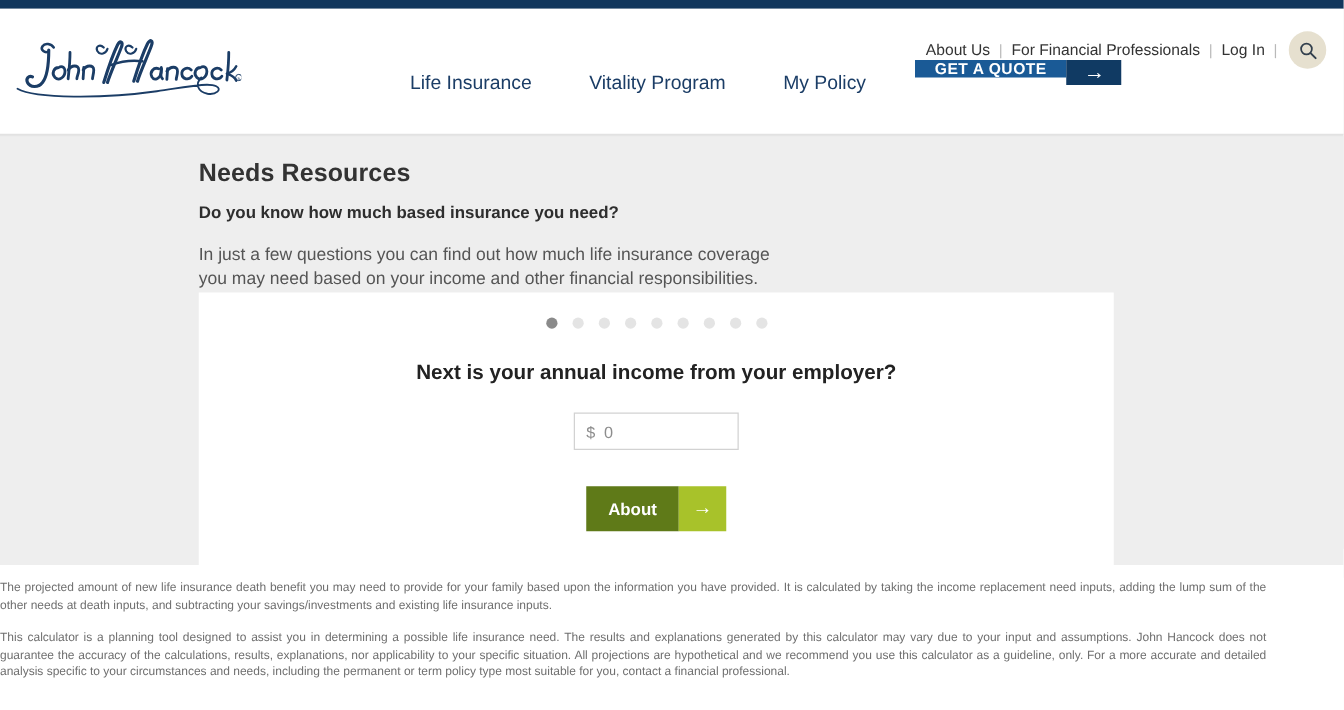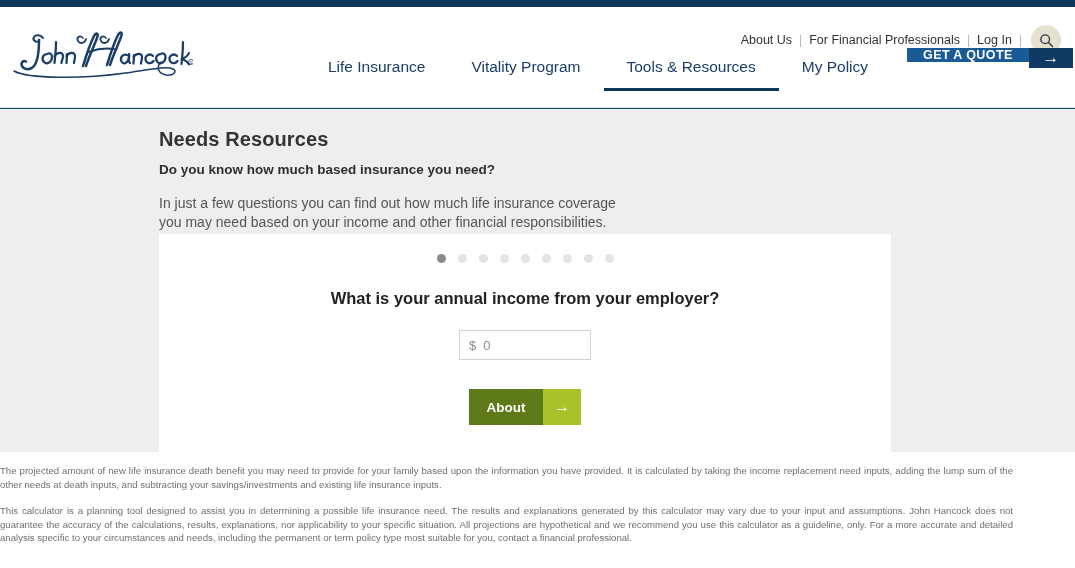--- a/index.html
+++ b/index.html
@@ -6,21 +6,21 @@
   * { box-sizing: border-box; }
   html, body {
     margin: 0; padding: 0;
     width: 1075px; height: 568px;
     overflow: hidden;
     background: #ffffff;
     font-family: "Liberation Sans", sans-serif;
     -webkit-font-smoothing: antialiased;
   }
 
-  .page { position: relative; width: 1075px; height: 439px; background: #0c4a6e; }
+  .page { position: relative; width: 1075px; height: 439px; background: #e5e5e5; }
 
   
   .top-strip {
     position: absolute; top: 0; left: 0;
     width: 1075px; height: 7px;
     background: #11365c;
   }
 
   
   .header {
@@ -257,21 +257,20 @@
             <circle cx="6.6" cy="6.6" r="4.6" fill="none" stroke="#33404d" stroke-width="1.5"></circle>
             <line x1="10.1" y1="10.1" x2="14.4" y2="14.4" stroke="#33404d" stroke-width="1.7" stroke-linecap="round"></line>
           </svg>
         </span>
       </button>
     </nav>
 
     <nav class="main-nav">
       <a class="nav-item" href="#">Life Insurance</a>
       <a class="nav-item" href="#">Vitality Program</a>
-      <a class="nav-item active" href="#">Tools &amp; Resources</a>
       <a class="nav-item" href="#">My Policy</a>
       <a class="quote-btn" href="#">
         <span class="quote-label">GET A QUOTE</span>
         <span class="quote-arrow">→</span>
       </a>
     </nav>
   </header>
 
   <section class="content-band">
     <div class="content-inner">
@@ -287,21 +286,21 @@
       <span class="dot"></span>
       <span class="dot"></span>
       <span class="dot"></span>
       <span class="dot"></span>
       <span class="dot"></span>
       <span class="dot"></span>
       <span class="dot"></span>
       <span class="dot"></span>
     </div>
 
-    <h2 class="question">What is your annual income from your employer?</h2>
+    <h2 class="question">Next is your annual income from your employer?</h2>
 
     <div class="input-wrap">
       <div class="money-input">
         <span>$</span>
         <input type="text" placeholder="0" style="">
       </div>
     </div>
 
     <div class="next-wrap">
       <a class="next-btn" href="#">

